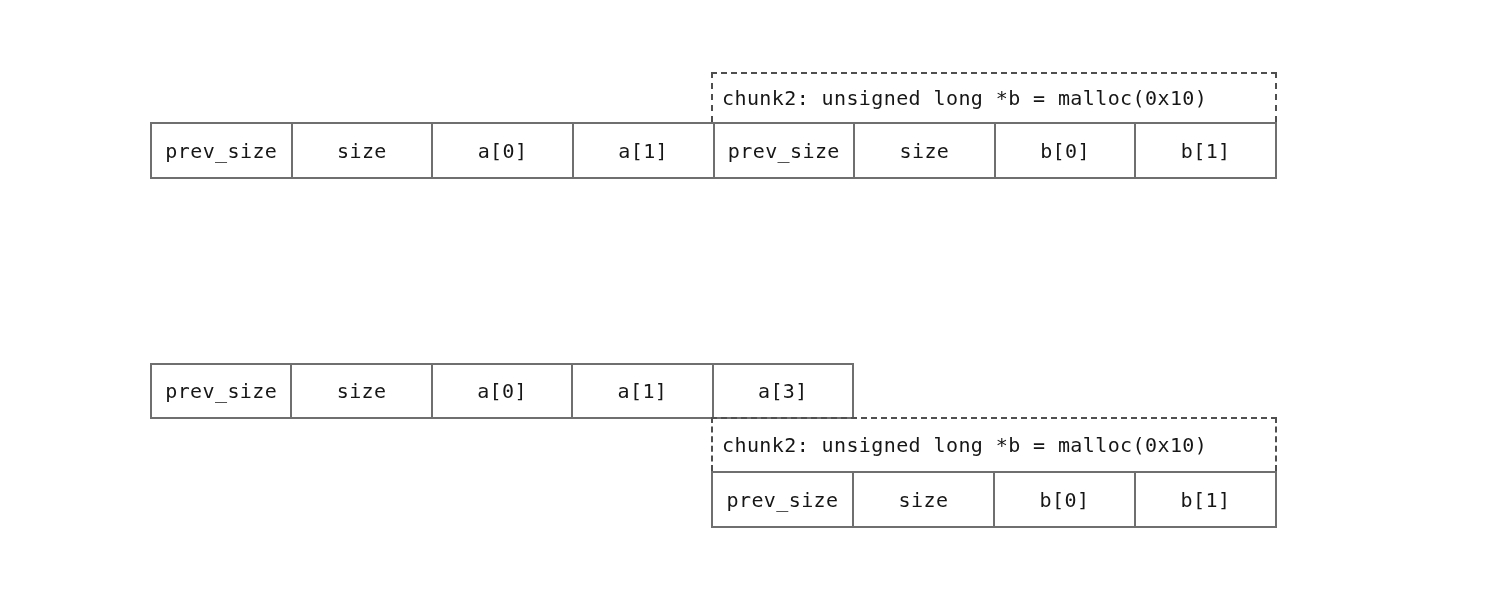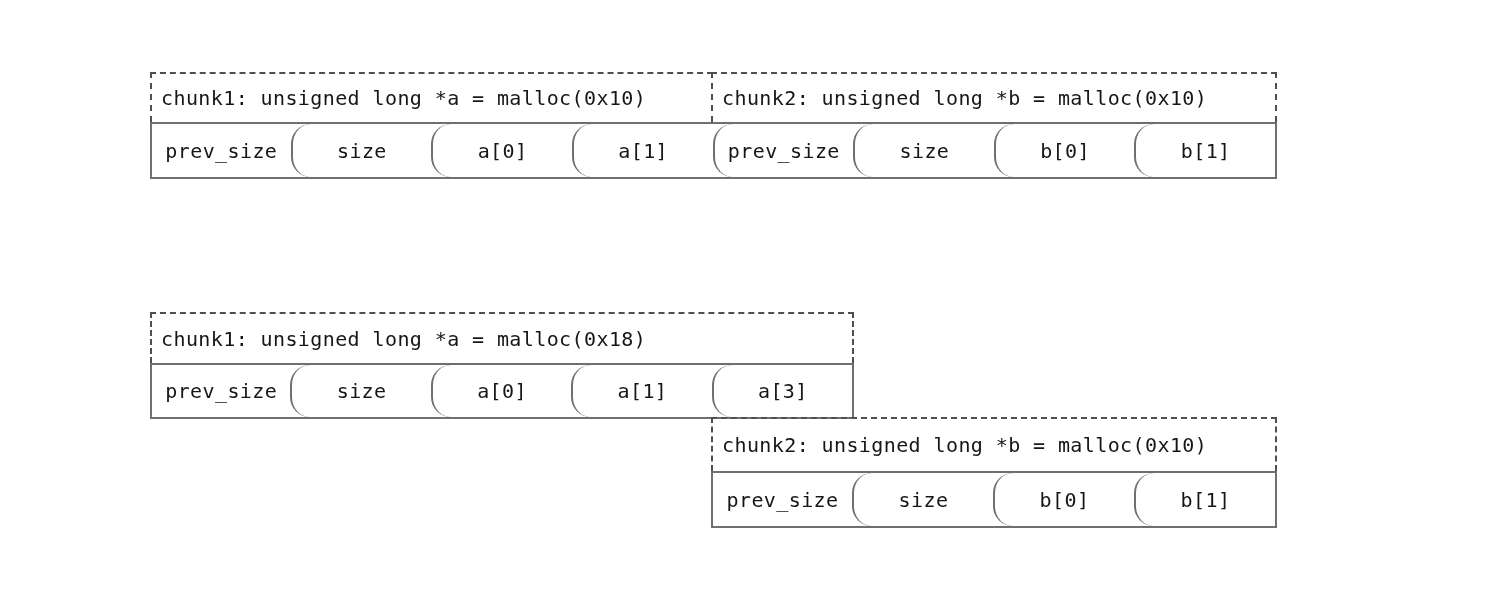--- a/index.html
+++ b/index.html
@@ -33,50 +33,43 @@
   }
   .cell{
     flex:1 1 0;
     display:flex;
     align-items:center;
     justify-content:center;
     font-size:20px;
     letter-spacing:0.4px;
     border-left:2px solid var(--solid,#6f6f6f);
     white-space:pre;
-    border-radius:20px;
   }
   .cell:first-child{border-left:none;}
 </style>
 </head>
 <body>
 
 <div class="canvas">
 
-  <div class="labelbox" style="left:150px;top:72px;width:563px;height:50px">
-    <span>chunk1: unsigned long *a = malloc(0x10)</span>
-  </div>
   <div class="labelbox" style="left:711px;top:72px;width:566px;height:50px">
     <span>chunk2: unsigned long *b = malloc(0x10)</span>
   </div>
 
   <div class="memtable" style="left:150px;top:122px;width:1127px;height:57px">
     <div class="cell">prev_size</div>
     <div class="cell">size</div>
     <div class="cell">a[0]</div>
     <div class="cell">a[1]</div>
     <div class="cell">prev_size</div>
     <div class="cell">size</div>
     <div class="cell">b[0]</div>
     <div class="cell">b[1]</div>
   </div>
 
-  <div class="labelbox" style="left:150px;top:312px;width:704px;height:51px">
-    <span>chunk1: unsigned long *a = malloc(0x18)</span>
-  </div>
 
   <div class="memtable" style="left:150px;top:363px;width:704px;height:56px">
     <div class="cell">prev_size</div>
     <div class="cell">size</div>
     <div class="cell">a[0]</div>
     <div class="cell">a[1]</div>
     <div class="cell">a[3]</div>
   </div>
 
   <div class="labelbox" style="left:711px;top:417px;width:566px;height:54px">

